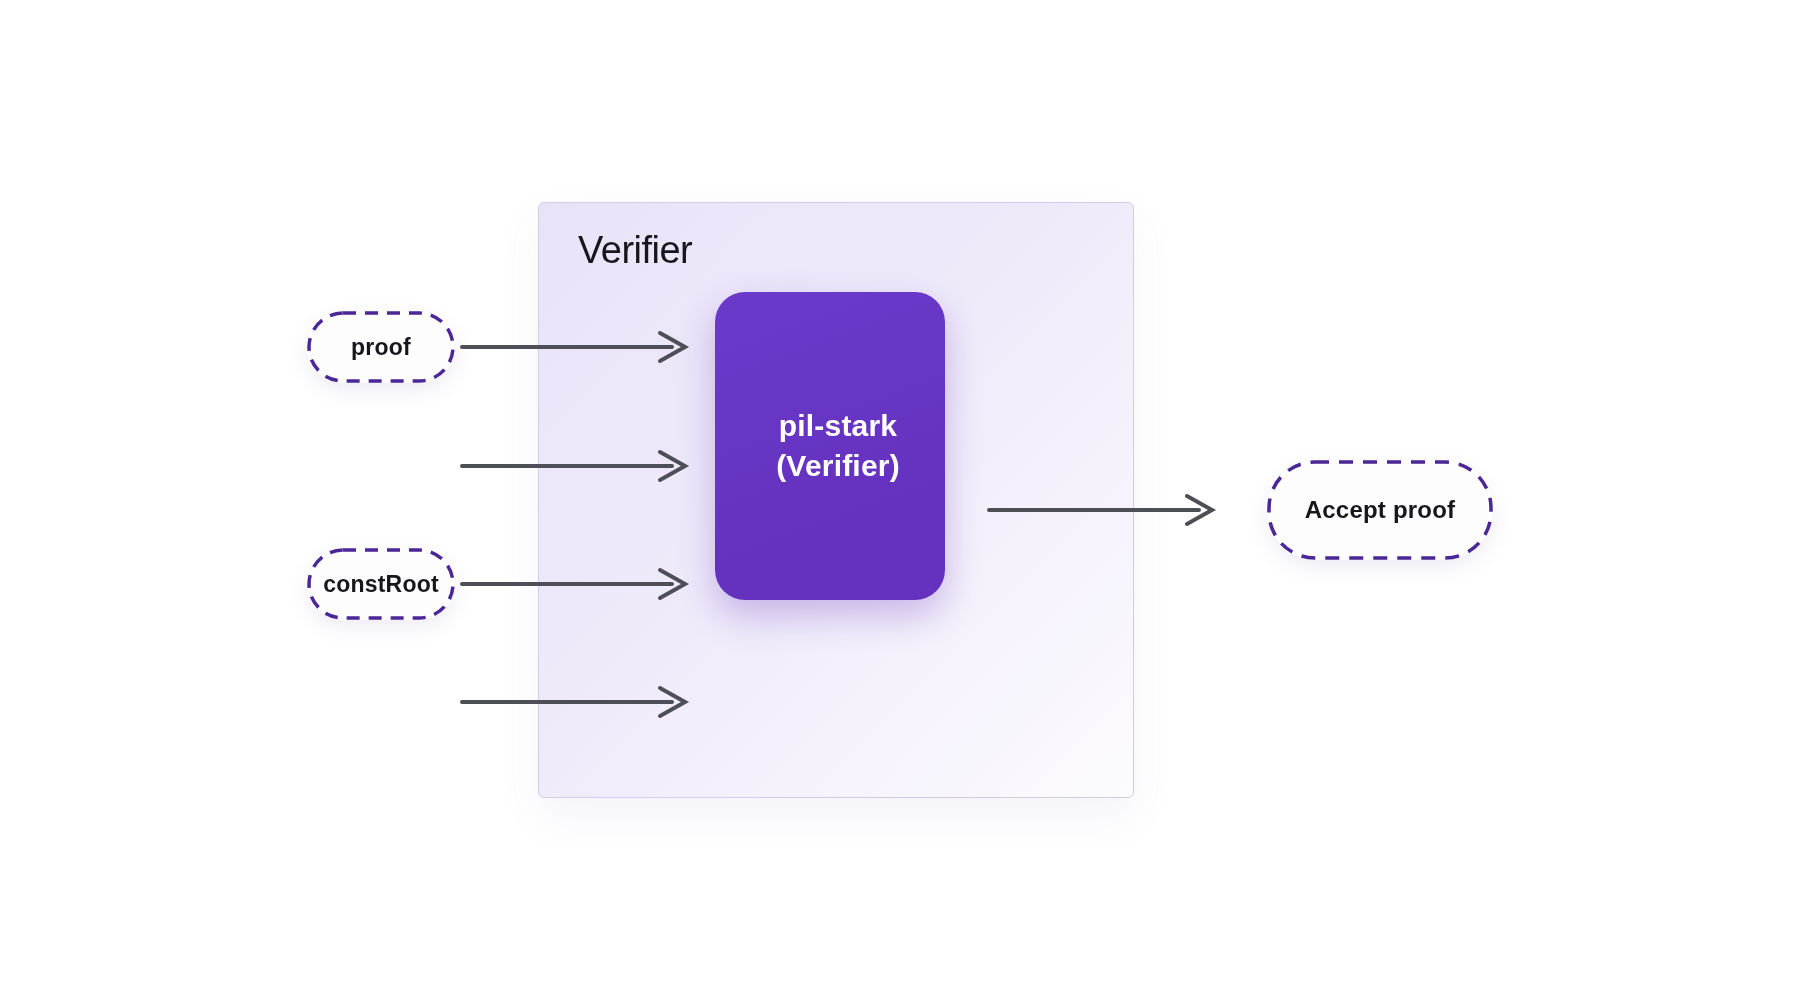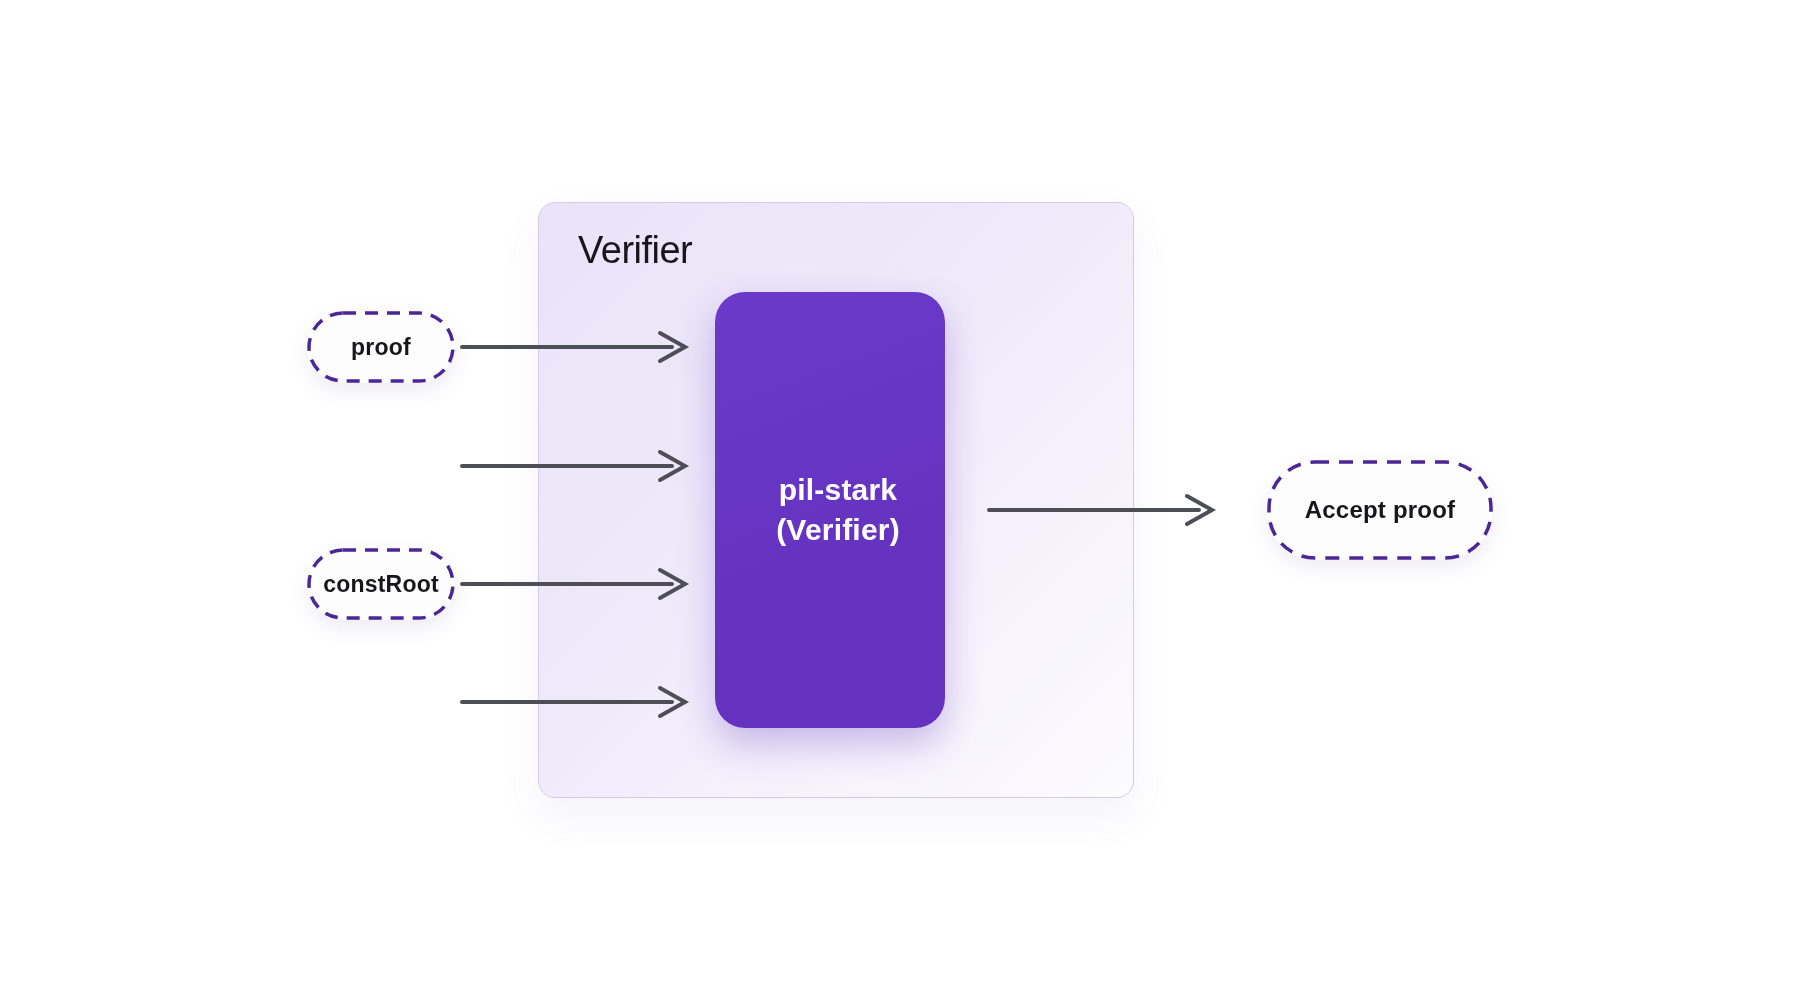--- a/index.html
+++ b/index.html
@@ -22,36 +22,36 @@
     font-family:"Liberation Sans","DejaVu Sans",sans-serif;
     position:relative;
     overflow:hidden;
   }
   .canvas{
     position:absolute;left:0;top:0;width:1800px;height:1000px;
   }
   
   .verifier-container{
     position:absolute;left:538px;top:202px;width:596px;height:596px;
-    border-radius:17px;
+    border-radius:6px;
     background:linear-gradient(135deg,
       var(--color-container-gradient-start) 0%,
       var(--color-container-gradient-mid) 45%,
       var(--color-container-gradient-end) 100%);
     border:1px solid var(--color-container-border);
     box-shadow:0 18px 40px rgba(120,100,180,0.08);
   }
   .verifier-container-label{
     position:absolute;left:39px;top:26px;
     font-size:38px;font-weight:400;letter-spacing:-0.5px;
     color:var(--color-label-text);
   }
   
   .core-block{
-    position:absolute;left:715px;top:292px;width:230px;height:436px;
+    position:absolute;left:715px;top:292px;width:230px;height:308px;
     border-radius:30px;
     background:linear-gradient(160deg,
       var(--color-core-block-fill-light) 0%,
       var(--color-core-block-fill) 70%);
     box-shadow:0 16px 36px rgba(100,50,190,0.30);
     display:flex;flex-direction:column;align-items:center;justify-content:center;
     text-align:center;
     padding-left:16px;
   }
   .core-block-line{

